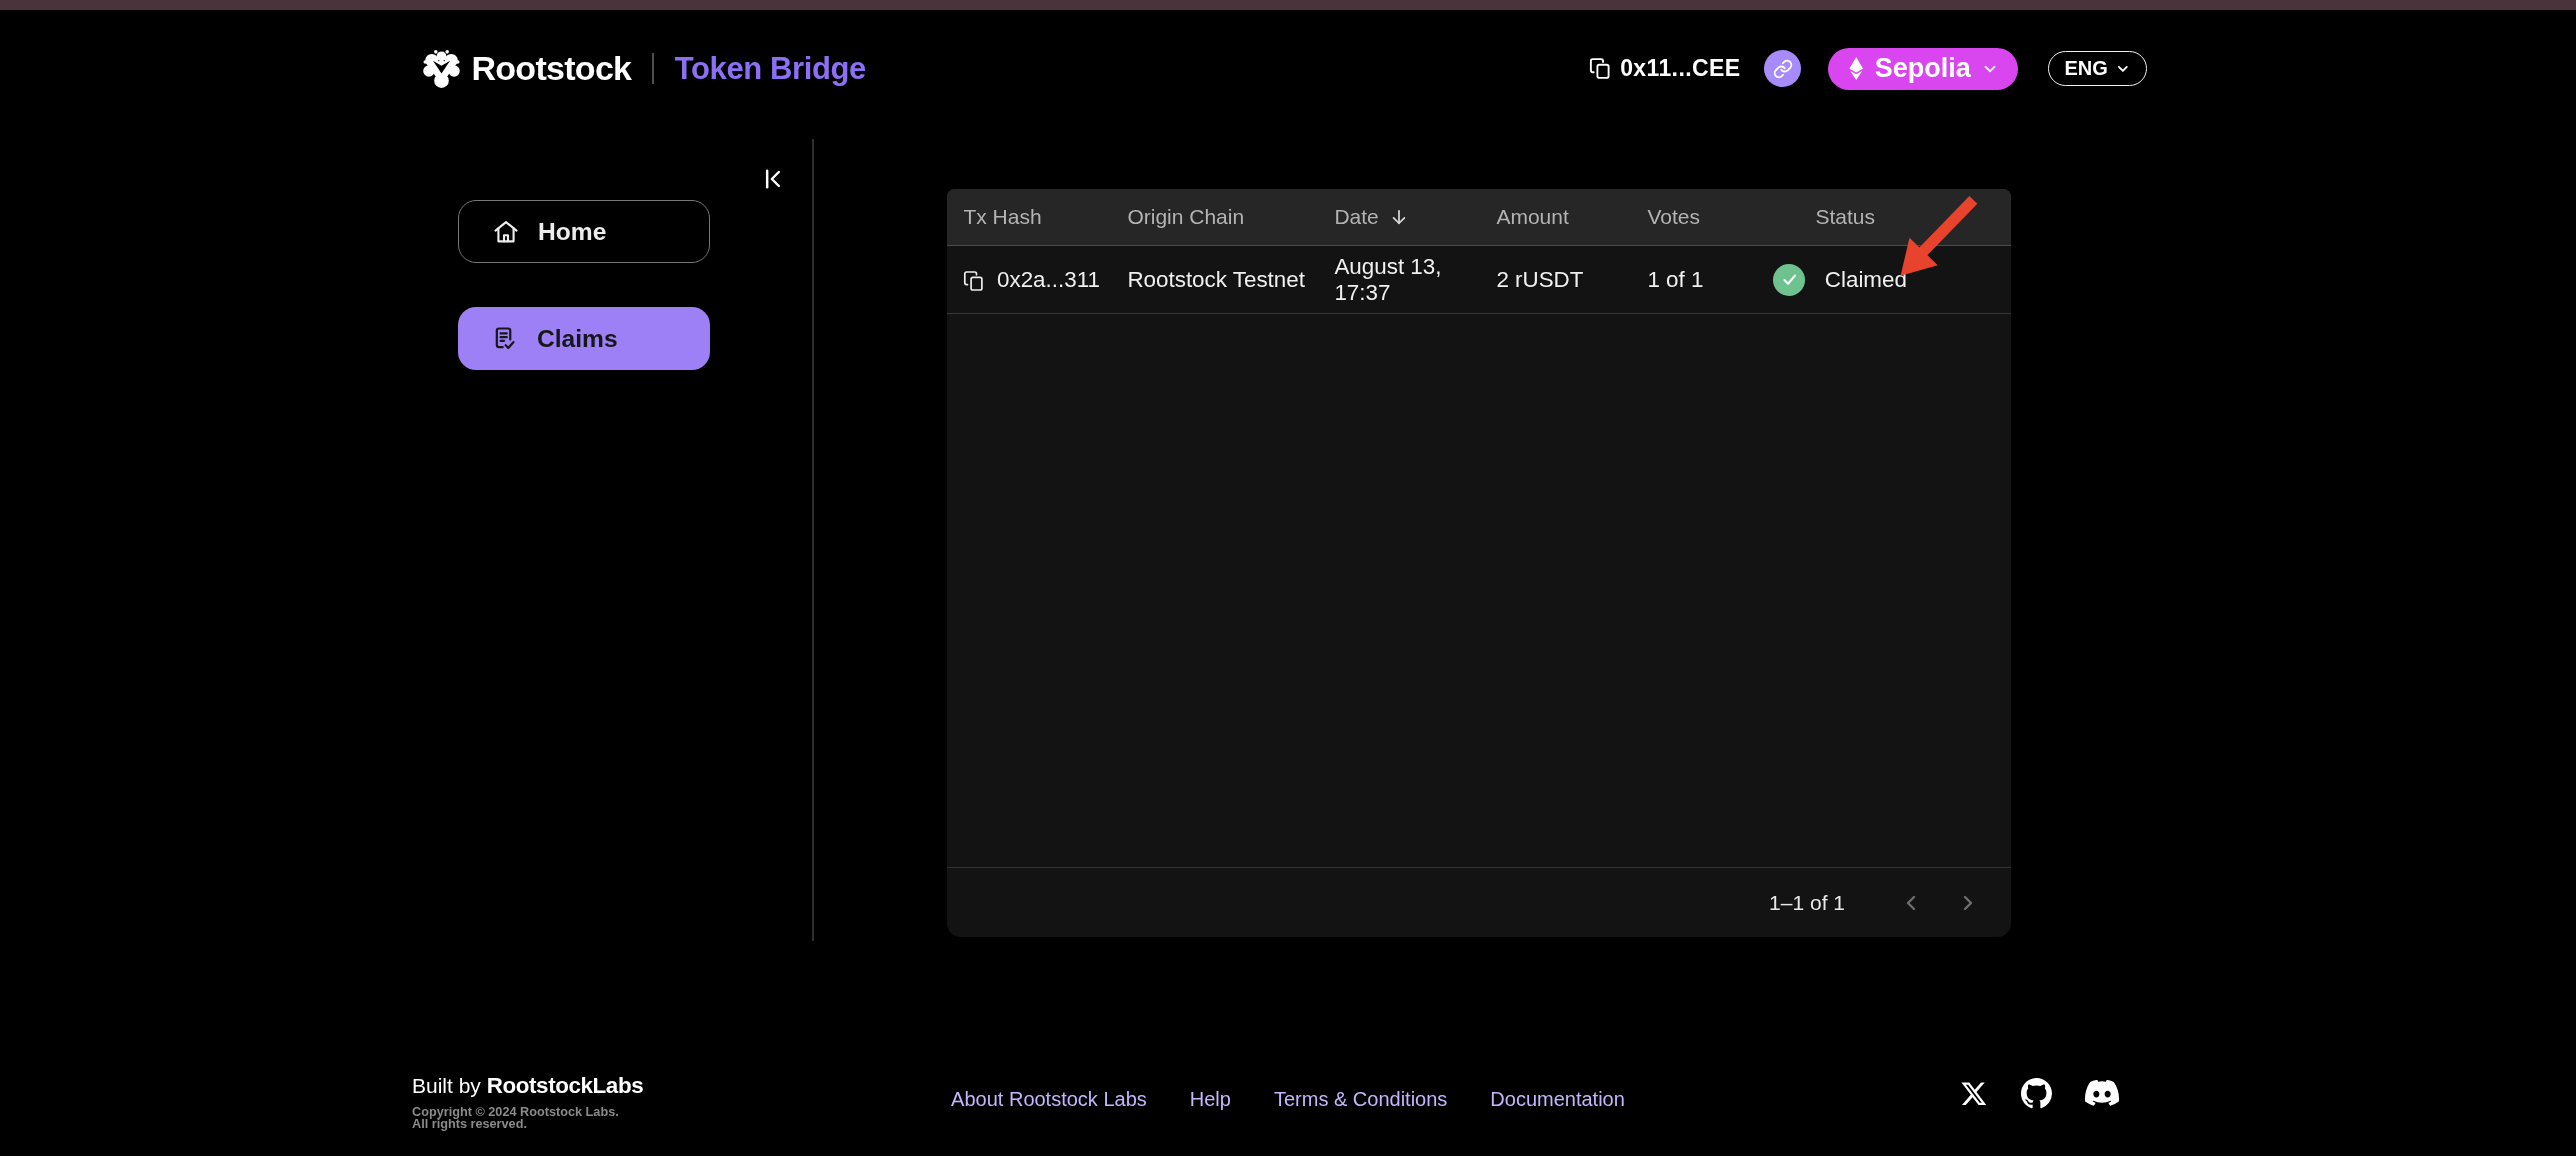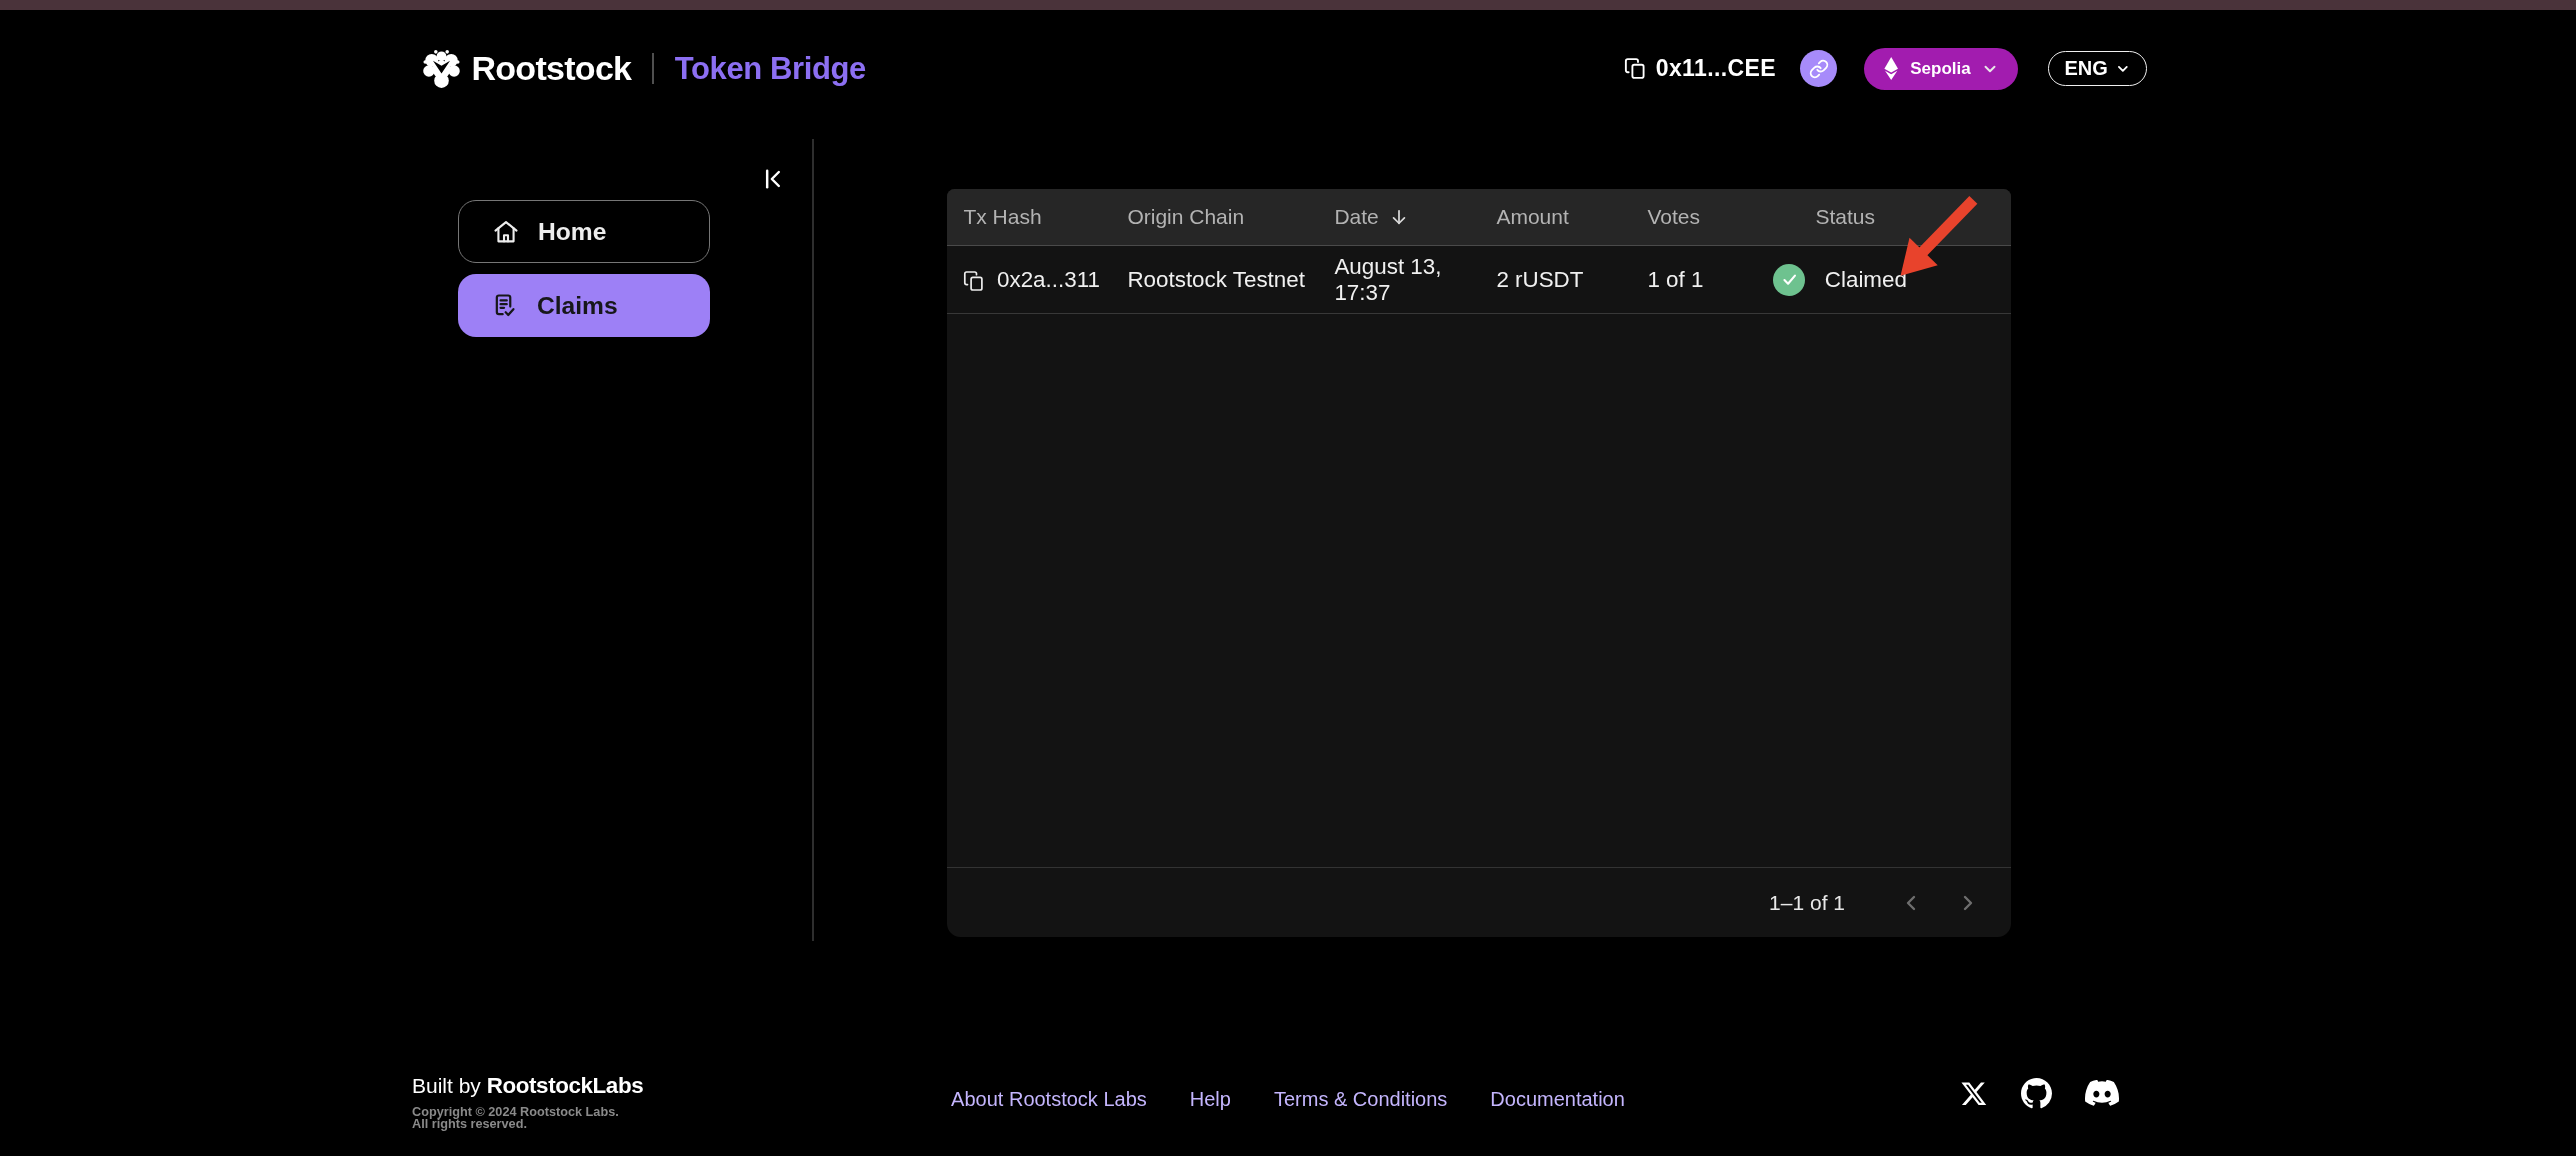--- a/index.html
+++ b/index.html
@@ -15,33 +15,33 @@
   .brand-logo { width:39px; height:39px; margin-right:10.4px; }
   .brand-name { font-size:34px; font-weight:800; letter-spacing:-0.7px; color:#fff; }
   .brand-sep { width:1.5px; height:31px; background:#4f4f4f; margin:0 21px; }
   .app-title { font-size:31px; font-weight:700; letter-spacing:-0.4px; color:#8c6ff2; }
 
   .header-controls { position:absolute; top:46px; right:429px; height:45px; display:flex; align-items:center; }
   .copy-addr-btn { background:none; border:none; cursor:pointer; display:flex; align-items:center; padding:0; }
   .wallet-address { font-size:23px; font-weight:700; color:#fff; margin-left:9px; letter-spacing:0.4px; }
   .disconnect-btn { width:37px; height:37px; border-radius:50%; background:#a78bfa; border:none; cursor:pointer;
       display:flex; align-items:center; justify-content:center; margin-left:24px; }
-  .network-pill { height:42px; border-radius:21px; background:#a21caf; border:none; color:#fff; cursor:pointer;
-      display:flex; align-items:center; padding:0 19.4px; margin-left:27px; gap:10.4px; font-size:17px; font-weight:600; }
+  .network-pill { height:42px; border-radius:21px; background:#d946ef; border:none; color:#fff; cursor:pointer;
+      display:flex; align-items:center; padding:0 19.4px; margin-left:27px; gap:10.4px; font-size:27px; font-weight:600; }
   .lang-pill { height:35px; border-radius:19.4px; background:transparent; border:1.9px solid #efefef; color:#fff; cursor:pointer;
       display:flex; align-items:center; padding:0 15px; margin-left:30px; gap:7.5px; font-size:20px; font-weight:700; }
 
   
   .collapse-btn { position:absolute; left:756px; top:162px; width:33px; height:33px; background:none; border:none; cursor:pointer;
       display:flex; align-items:center; justify-content:center; }
   .sidebar { position:absolute; left:458px; top:200px; width:252px; display:flex; flex-direction:column; gap:11.2px; }
   .nav-btn { width:252px; height:63px; border-radius:18px; display:flex; align-items:center; padding-left:33px; gap:18px;
       font-size:24.6px; font-weight:700; cursor:pointer; }
   .nav-btn.inactive { background:transparent; border:1.5px solid #767676; color:#ededed; }
-  .nav-btn.active { background:#9d80f6; border:none; color:#17171a; }
+  .nav-btn.active { background:#9d80f6; border:none; color:#17171a;margin-top:33px; }
   .sidebar-divider { position:absolute; left:812px; top:139px; width:1.5px; height:802px; background:#2e2e2e; }
 
   
   .card { position:absolute; left:947px; top:189px; width:1064px; height:748px; background:#131313;
       border-radius:7.5px 7.5px 13.4px 13.4px; }
   .tgrid { display:grid; grid-template-columns:164px 207px 162px 151px 126px 1fr; align-items:center; padding-left:16.4px; }
   .thead { height:57px; background:#262626; border-radius:7.5px 7.5px 0 0; border-bottom:1.5px solid #4a4a4a;
       color:#b3b3b3; font-size:21px; }
   .th { display:flex; align-items:center; gap:10.4px; }
   .th-status { padding-left:42px; }

